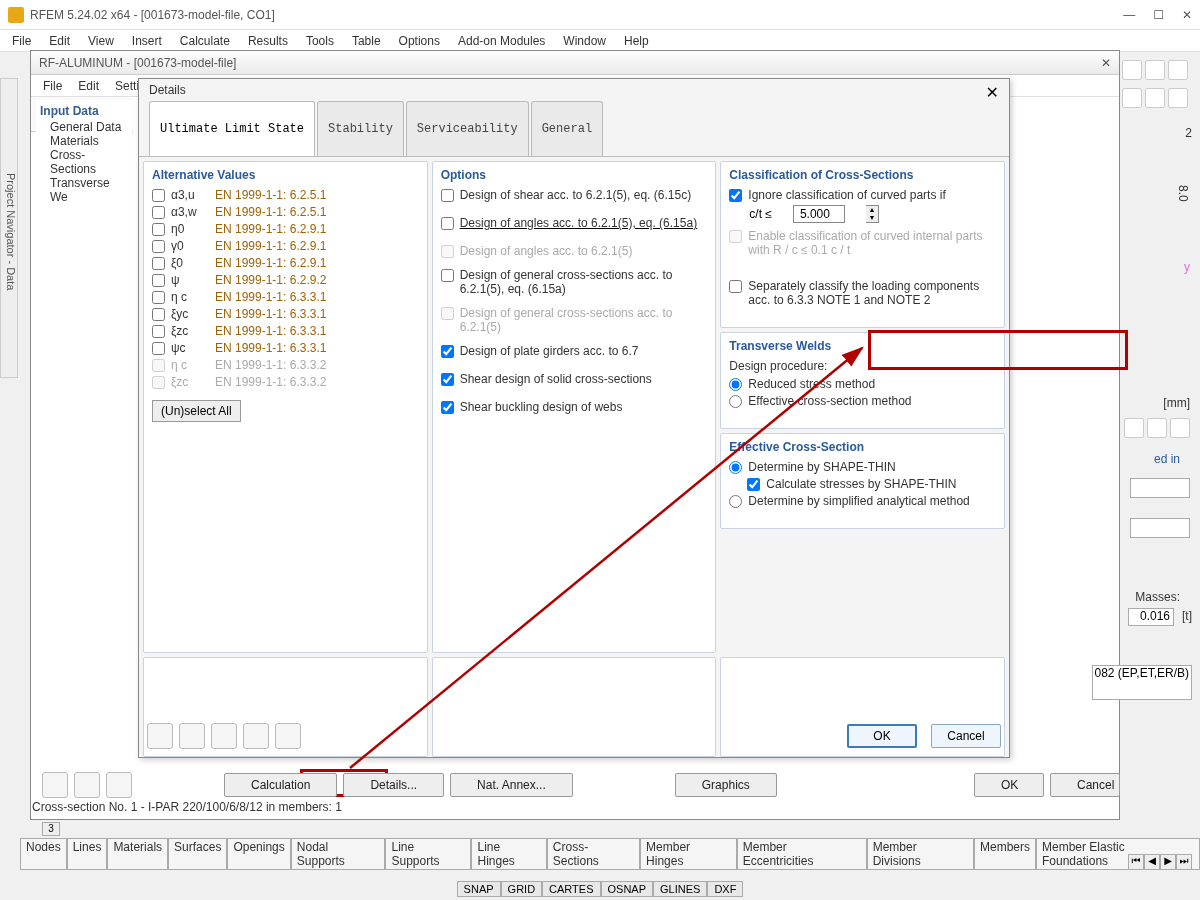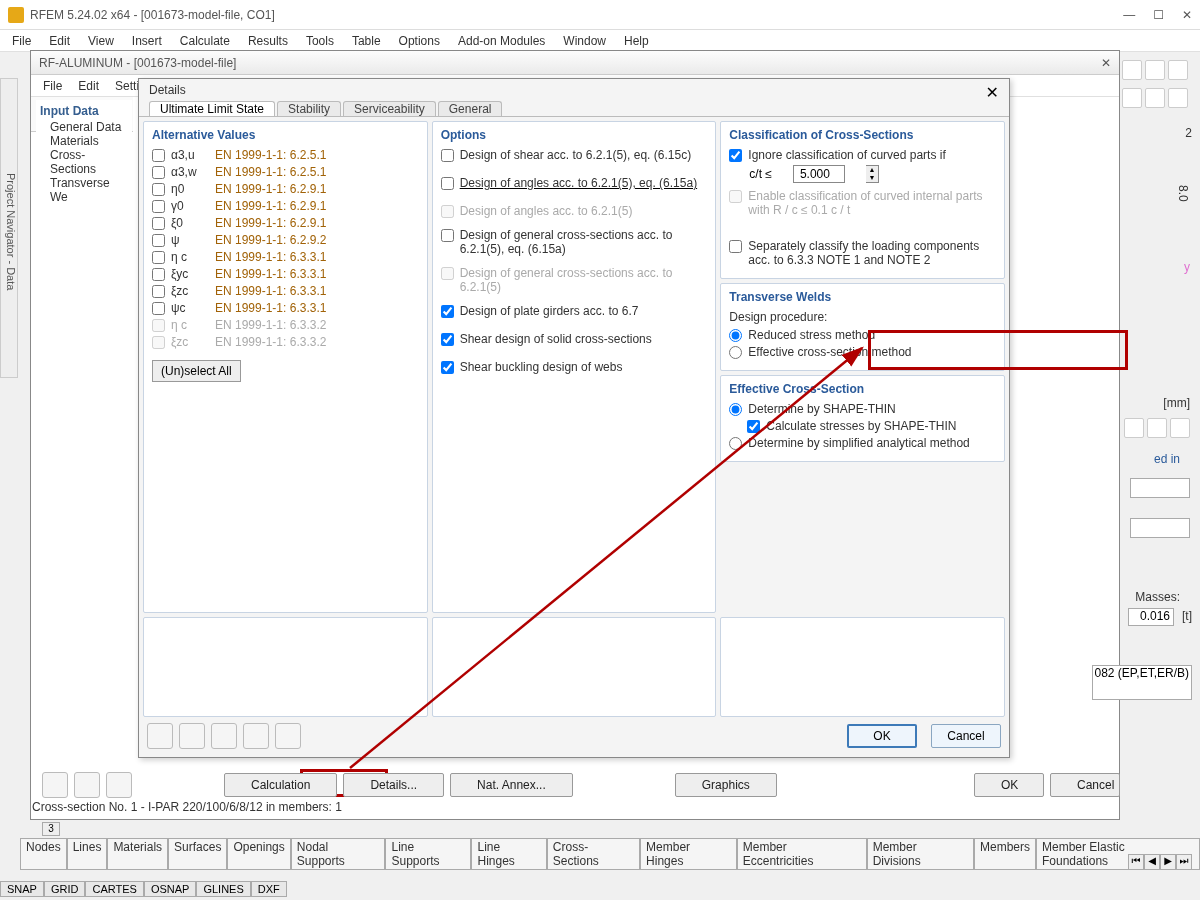--- a/index.html
+++ b/index.html
@@ -29,25 +29,25 @@
 .tree-panel .item { padding-left: 10px; color:#333; }
 
 
 .pn-sidebar { position:absolute; left:0; top:78px; width:18px; height:300px; background:#eee; writing-mode: vertical-rl; text-align:center; font-size:11px; color:#555; padding-top:8px; border:1px solid #ccc; }
 
 
 .dialog { position: absolute; left: 138px; top: 78px; width: 872px; height: 680px; background: #f4f4f4; border: 1px solid #888; box-shadow: 2px 2px 6px rgba(0,0,0,0.2); }
 .dialog-title { height: 22px; padding: 4px 10px; color: #333; }
 .dialog-close { position:absolute; right:10px; top:4px; font-size:16px; cursor:pointer; }
 .tabstrip { display: flex; border-bottom: 1px solid #bbb; padding-left: 10px; background:#f4f4f4; }
-.tab { padding: 0 10px; border: 1px solid #bbb; border-bottom: none; background: #eaeaea; margin-right: 2px; cursor: pointer; border-radius: 3px 3px 0 0; color:#444; }
+.tab { padding: 20px 10px; border: 1px solid #bbb; border-bottom: none; background: #eaeaea; margin-right: 2px; cursor: pointer; border-radius: 3px 3px 0 0; color:#444;font-family:Liberation Mono, monospace; }
 .tab.active { background: #fff; color:#000; }
 .dialog-body { display: flex; padding: 4px; gap: 4px; height: 500px; }
 .col { flex: 1; display: flex; flex-direction: column; gap: 4px; }
-.group { border: 1px solid #c8d4e3; border-radius: 2px; background: #fff; padding: 6px 8px 8px; }
+.group { border: 1px solid #c8d4e3; border-radius: 2px; background: #fff; padding: 6px 8px 17px; }
 .group-title { color: #2a5a9a; font-weight: 600; margin-bottom: 6px; }
 .chkline { display: flex; align-items: flex-start; margin: 3px 0; gap: 6px; }
 .chkline input { margin-top:1px; }
 .chkline .lbl { color: #333; }
 .chkline.disabled .lbl { color: #aaa; }
 .altrow { display:flex; align-items:center; margin: 3px 0; }
 .altrow input { margin-right:6px; }
 .altrow .sym { width:44px; color:#333; }
 .altrow .code { color:#a16207; }
 .altrow.disabled .sym, .altrow.disabled .code { color:#aaa; }
@@ -61,21 +61,21 @@
 
 .highlight-box { position:absolute; border:3px solid #b00000; pointer-events:none; }
 .arrow-svg { position:absolute; pointer-events:none; }
 
 .bottom-buttons { position:absolute; left:42px; right:80px; top:770px; height:30px; display:flex; align-items:center; gap:6px; }
 .btn { height:24px; padding: 0 26px; border:1px solid #999; background:#eee; border-radius:2px; cursor:pointer; color:#222; }
 .statusbar { position:absolute; left:32px; top:800px; color:#333; }
 
 .bottom-tabs { position:absolute; left:20px; bottom:30px; display:flex; gap:0; font-size:11px; }
 .bottom-tabs span { border:1px solid #aaa; padding:1px 5px; background:#f5f5f5; color:#333; }
-.status-strip { position:absolute; bottom:0; left:0; right:0; height:22px; display:flex; justify-content:flex-start; align-items:center; gap:0; background:#f0f0f0; }
+.status-strip { position:absolute; bottom:0; left:0; right:0; height:22px; display:flex; justify-content:center; align-items:center; gap:0; background:#f0f0f0; }
 .status-strip span { border:1px solid #aaa; padding:1px 6px; font-size:11px; background:#e8e8e8; }
 
 .ct-input { width:52px; height:18px; border:1px solid #888; text-align:right; padding-right:14px; position:relative; }
 .spinner { display:inline-flex; flex-direction:column; border:1px solid #888; border-left:none; height:18px; vertical-align:top; }
 .spinner span { width:12px; height:8px; font-size:7px; text-align:center; line-height:7px; background:#eee; cursor:pointer; }
 </style>
 </head>
 <body>
 
 <div class="titlebar">

